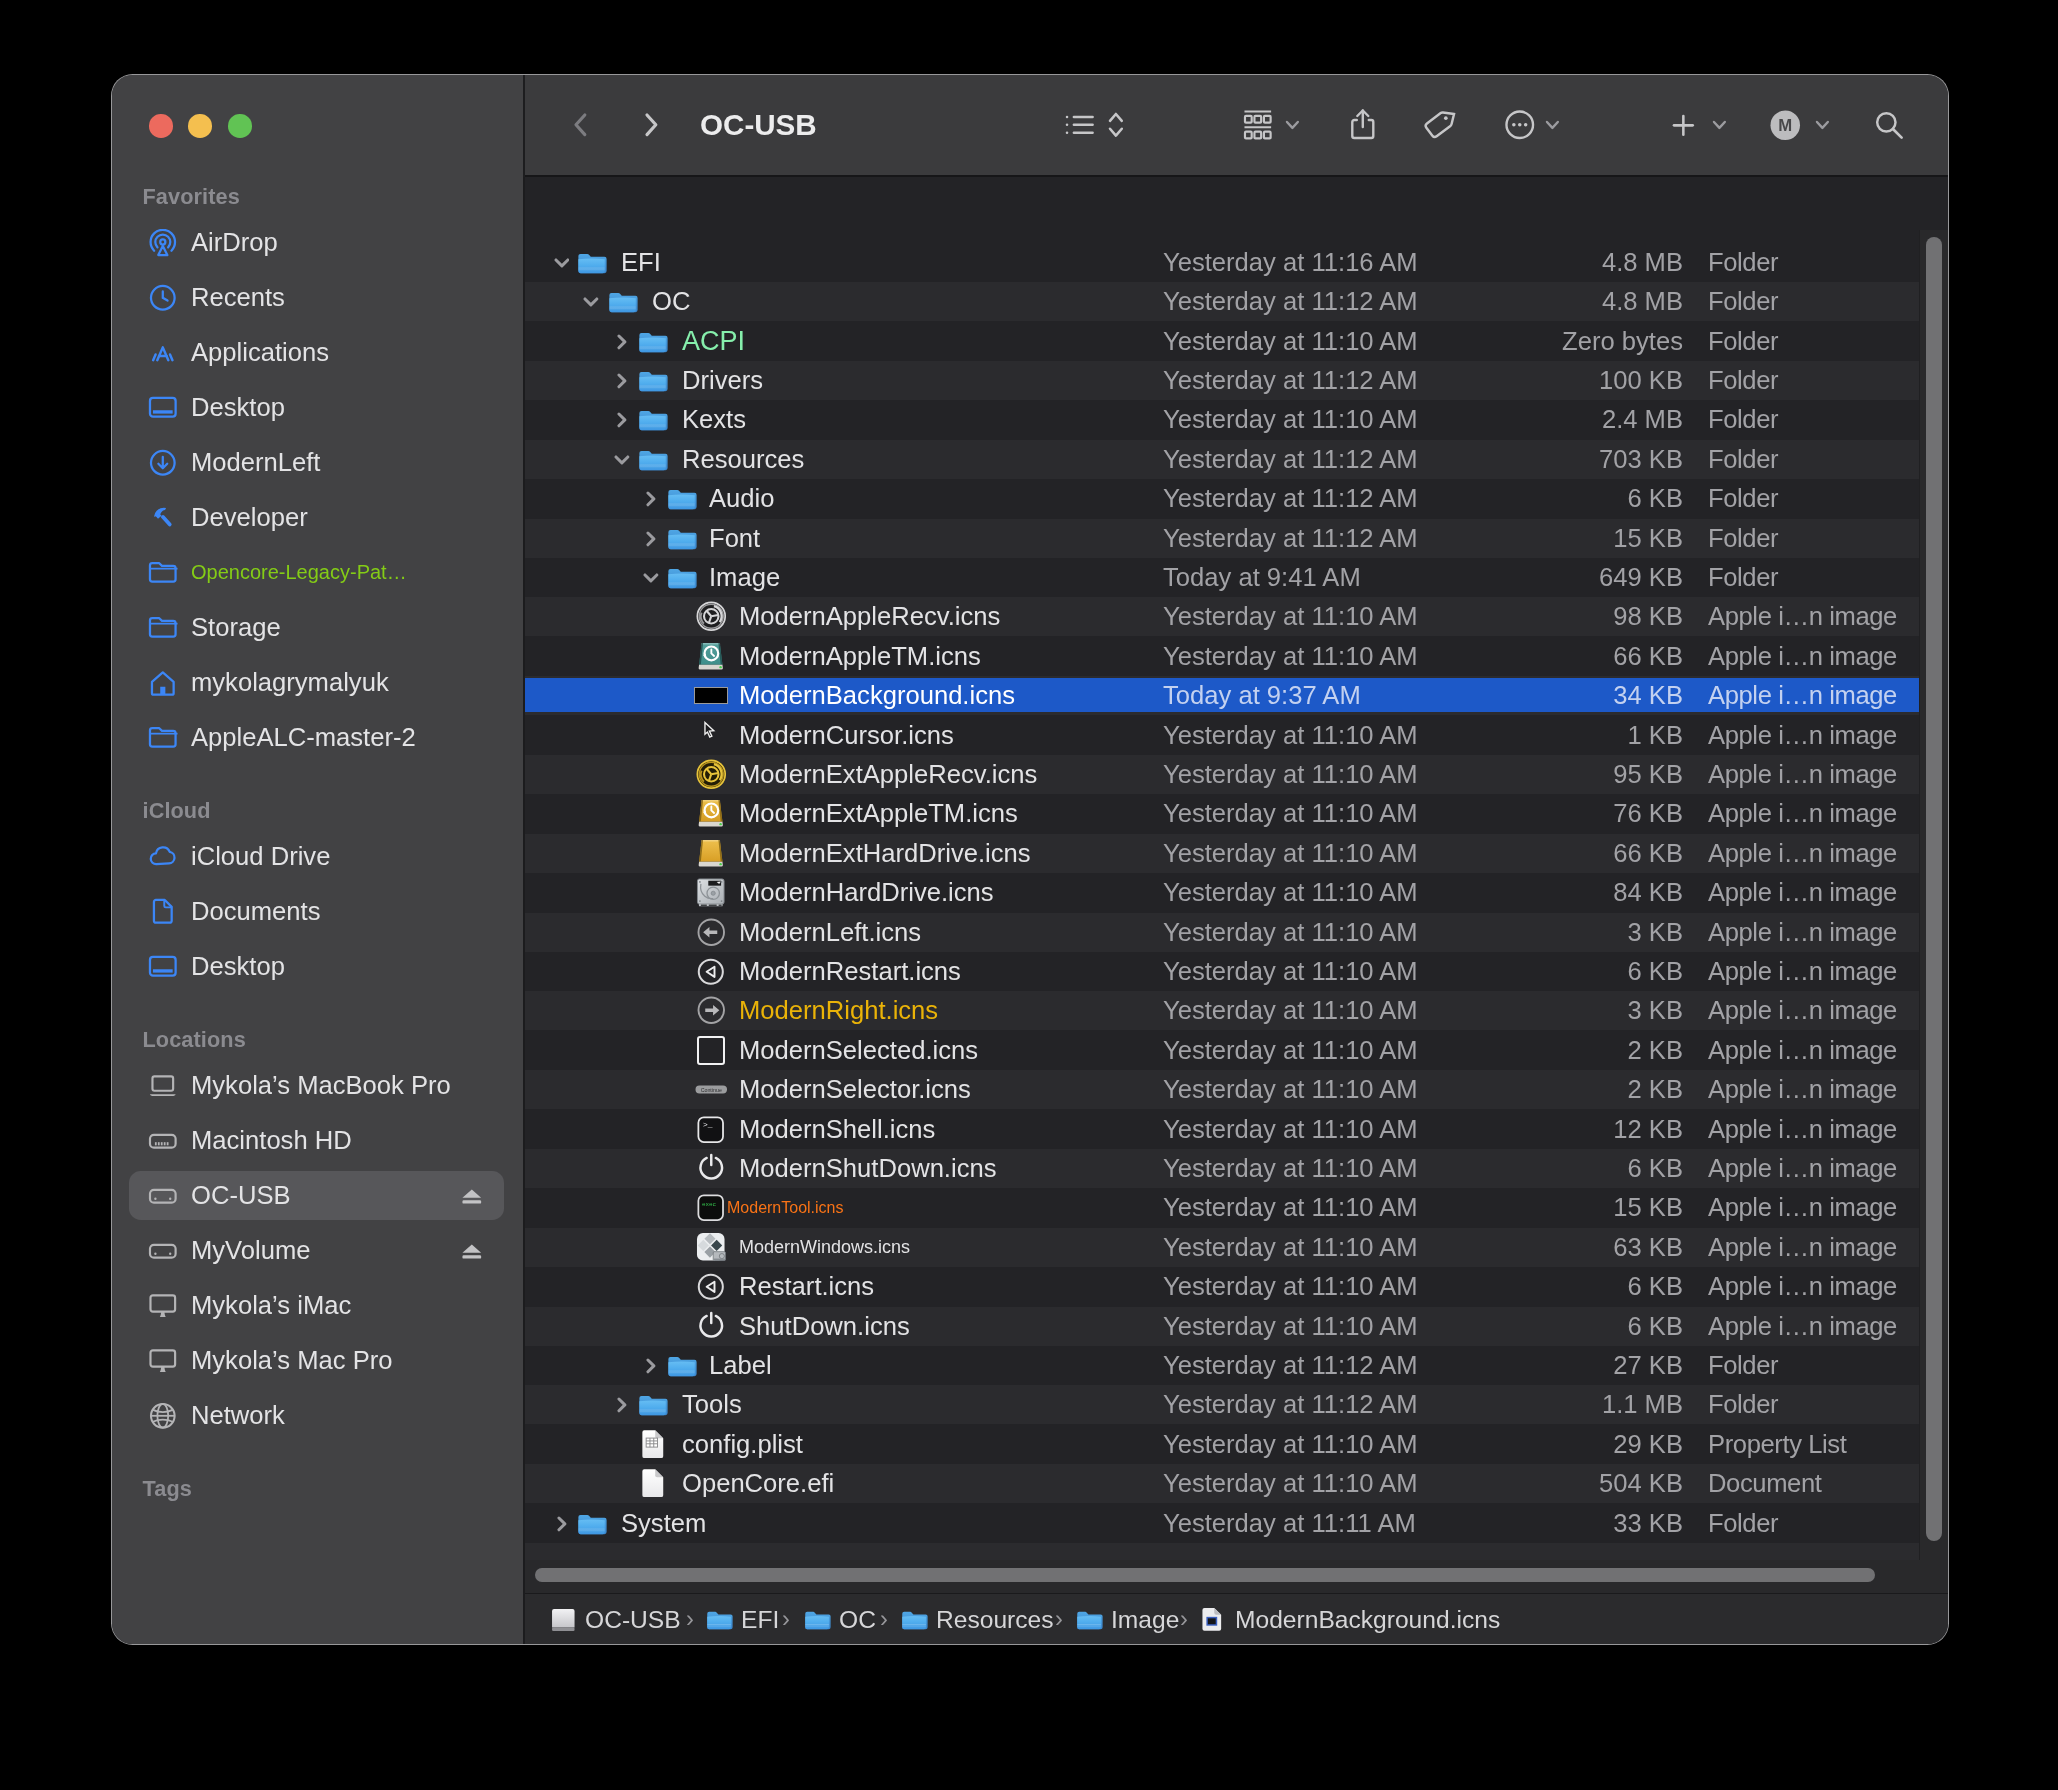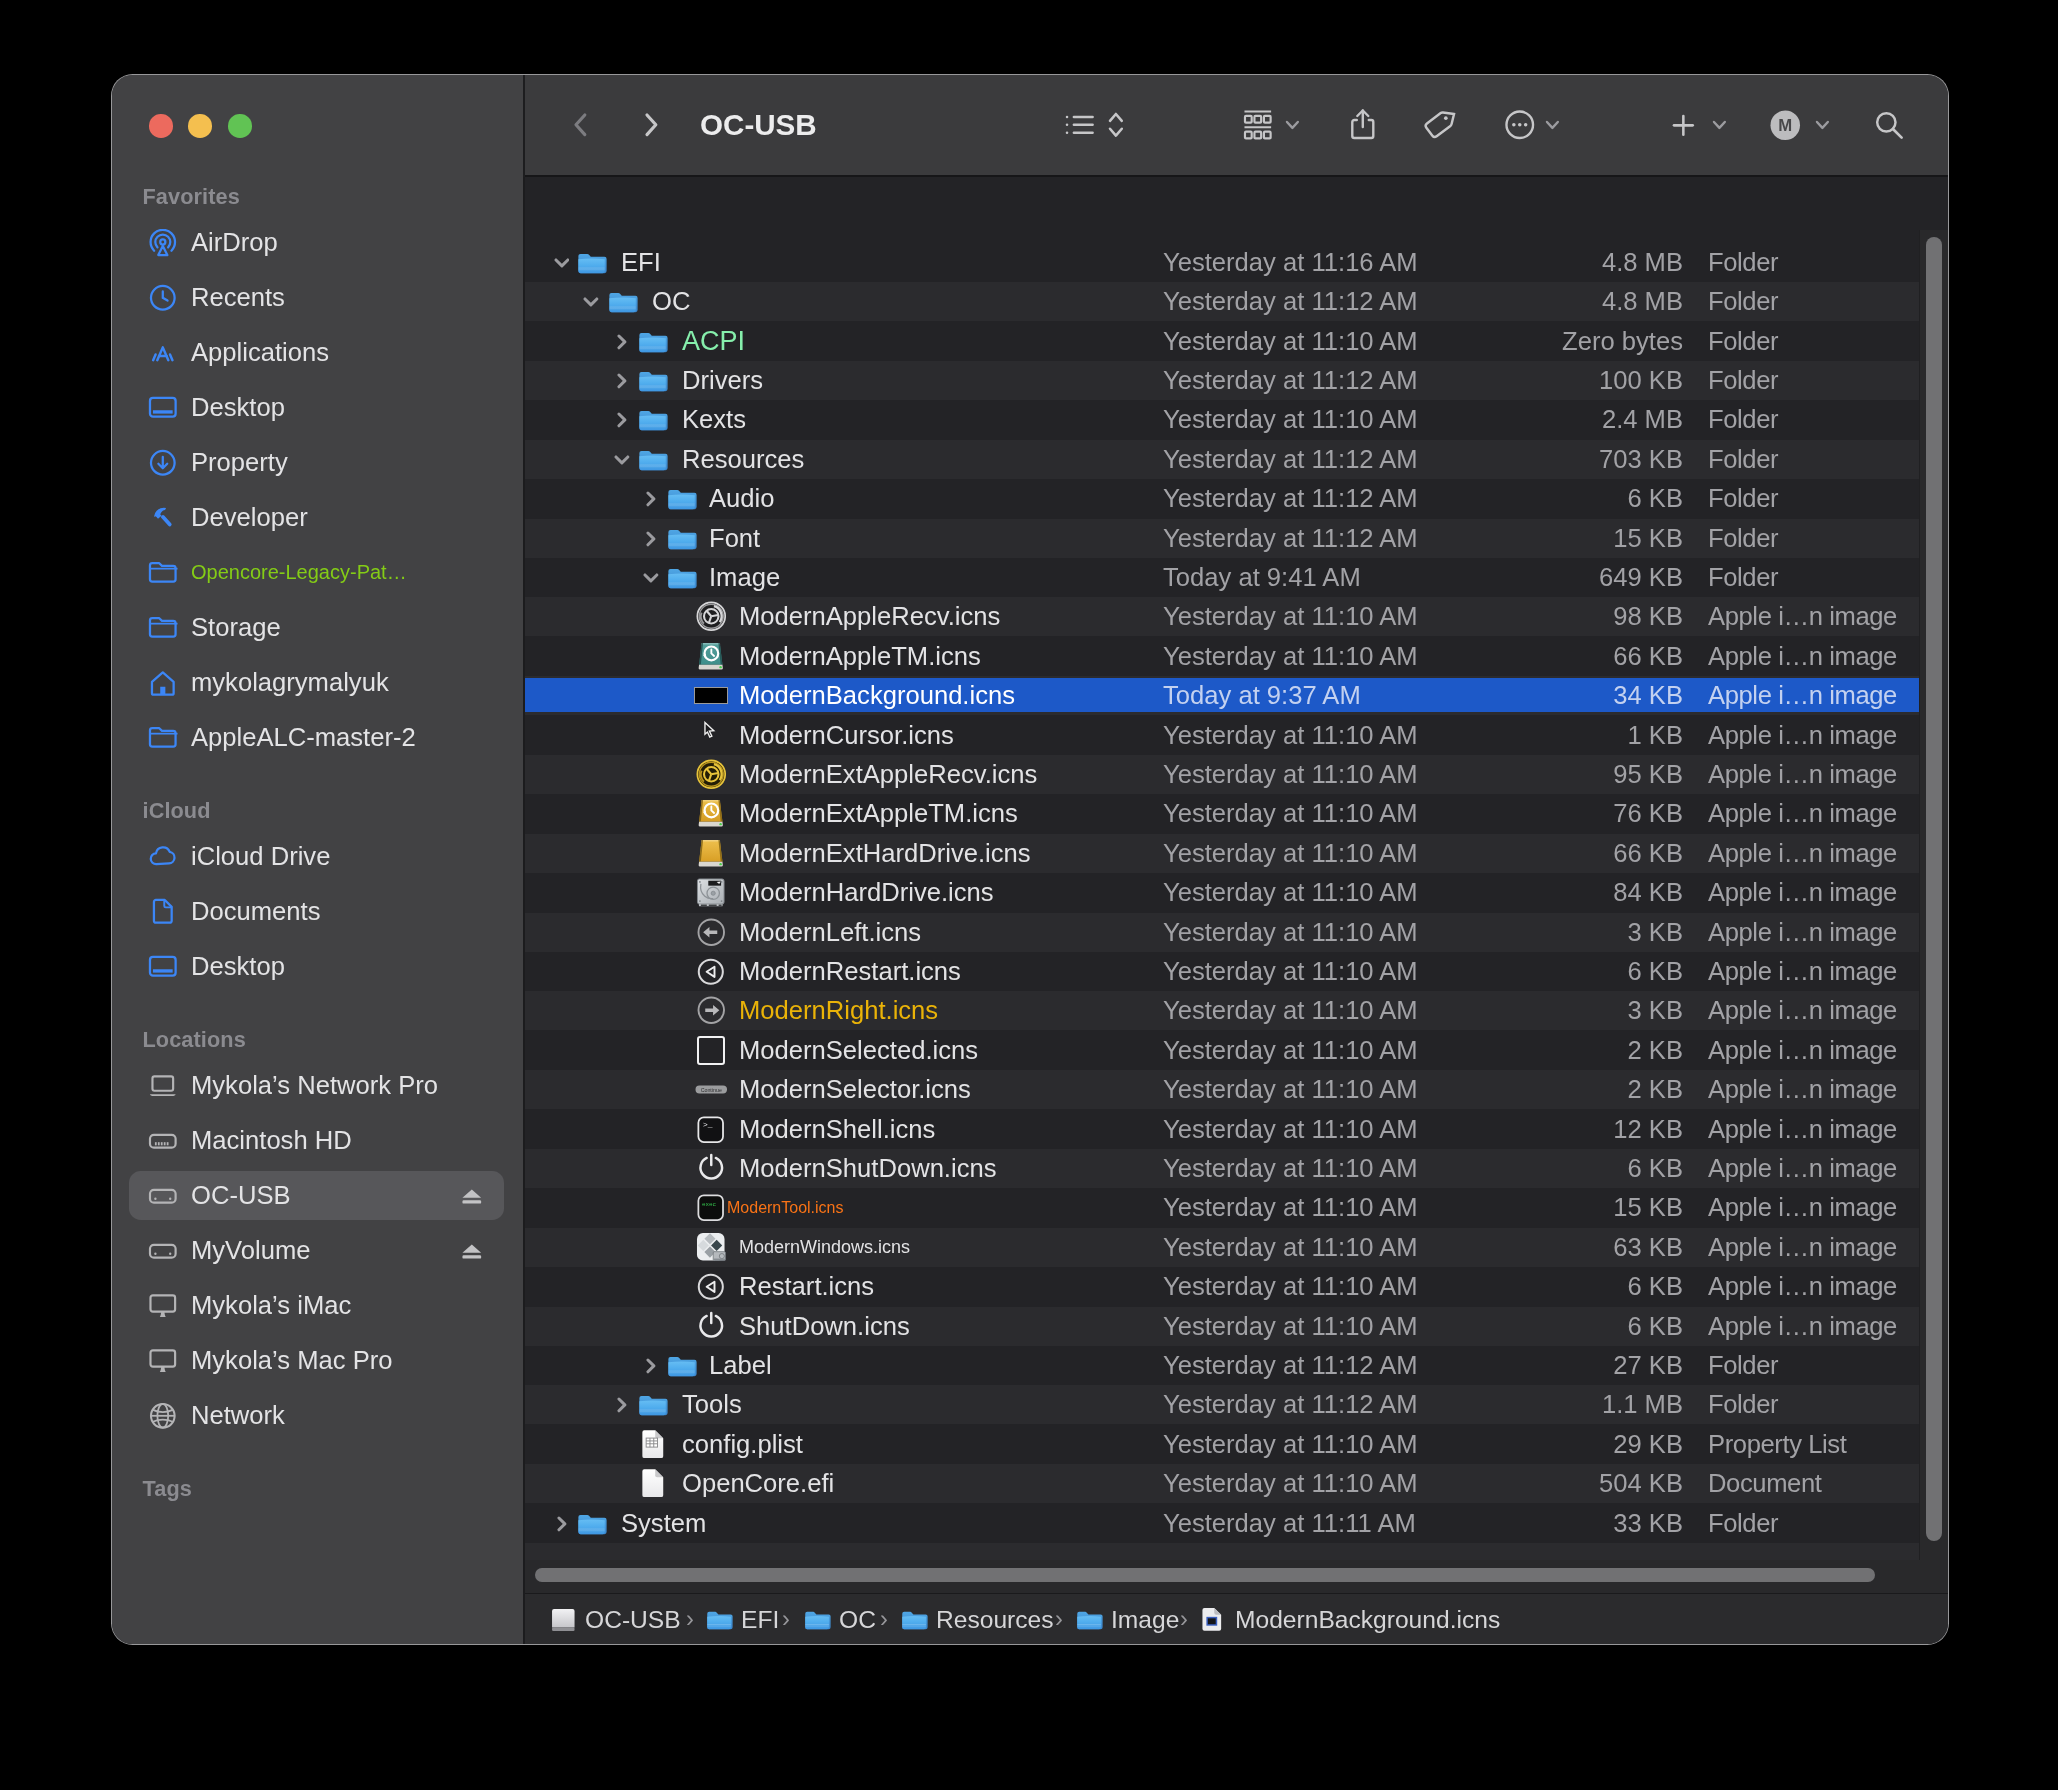--- a/index.html
+++ b/index.html
@@ -41,21 +41,21 @@
           <rect x="5" y="16" width="20" height="3.4" fill="#3c86f6"></rect>
         </svg>
       </div>
 <div class="abs" style="left:79px;top:317px;height:31.5px;line-height:31.5px;font-size:25.6px;color:#e3e3e5">Desktop</div>
 <div class="abs vc" style="left:35px;top:372px;width:32.5px;height:31.5px;justify-content:center">
         <svg width="27.6" height="27.6" viewBox="0 0 28 28" style="">
           <circle cx="14" cy="14" r="12" fill="none" stroke="#3c86f6" stroke-width="2.3"></circle>
           <path d="M14 8 v11 M9.5 15 l4.5 4.5 l4.5 -4.5" fill="none" stroke="#3c86f6" stroke-width="2.3" stroke-linecap="round" stroke-linejoin="round"></path>
         </svg>
       </div>
-<div class="abs" style="left:79px;top:372px;height:31.5px;line-height:31.5px;font-size:25.6px;color:#e3e3e5">Property</div>
+<div class="abs" style="left:79px;top:372px;height:31.5px;line-height:31.5px;font-size:25.6px;color:#e3e3e5">ModernLeft</div>
 <div class="abs vc" style="left:35px;top:427px;width:32.5px;height:31.5px;justify-content:center">
         <svg width="29.6" height="27.6" viewBox="0 0 30 28" style="">
           <g transform="scale(-1 1) translate(-30 0)">
             <g transform="rotate(42 15 13)">
               <path d="M6.5 8.5 q3.5 -4.5 9 -4.2 q4.5 0.4 6 3.2 l-1.5 0.4 v3.4 h-4.8 v-2 q-4.5 -1.6 -6.5 0.2 z" fill="#3c86f6"></path>
               <rect x="13.1" y="11.3" width="3.8" height="14" rx="1.7" fill="#3c86f6"></rect>
             </g>
           </g>
         </svg>
       </div>
@@ -109,21 +109,21 @@
         </svg>
       </div>
 <div class="abs" style="left:79px;top:876px;height:31.5px;line-height:31.5px;font-size:25.6px;color:#e3e3e5">Desktop</div>
 <div class="abs" style="left:30.5px;top:951px;height:27.6px;line-height:27.6px;font-size:21.7px;font-weight:700;color:#8b8b90;letter-spacing:0.1px">Locations</div>
 <div class="abs vc" style="left:35px;top:995px;width:32.5px;height:31.5px;justify-content:center">
         <svg width="29.6" height="24.6" viewBox="0 0 30 25" style="">
           <rect x="4.5" y="3.5" width="21" height="14.5" rx="2" fill="none" stroke="#b4b4b6" stroke-width="2.2"></rect>
           <path d="M2 21.5 h26 a4 1.8 0 0 1 -4 1.8 h-18 a4 1.8 0 0 1 -4 -1.8 z" fill="#b4b4b6"></path>
         </svg>
       </div>
-<div class="abs" style="left:79px;top:995px;height:31.5px;line-height:31.5px;font-size:25.6px;color:#e3e3e5">Mykola’s Network Pro</div>
+<div class="abs" style="left:79px;top:995px;height:31.5px;line-height:31.5px;font-size:25.6px;color:#e3e3e5">Mykola’s MacBook Pro</div>
 <div class="abs vc" style="left:35px;top:1050px;width:32.5px;height:31.5px;justify-content:center">
         <svg width="29.6" height="27.6" viewBox="0 0 30 28" style="">
           <rect x="2" y="8" width="26" height="13" rx="4" fill="none" stroke="#b4b4b6" stroke-width="2.2"></rect>
           <g fill="#b4b4b6">
             <rect x="7" y="15.4" width="1.8" height="3.2"></rect>
             <rect x="10" y="15.4" width="1.8" height="3.2"></rect>
             <rect x="13" y="15.4" width="1.8" height="3.2"></rect>
             <rect x="16" y="15.4" width="1.8" height="3.2"></rect>
             <rect x="19" y="15.4" width="1.8" height="3.2"></rect>
           </g>

